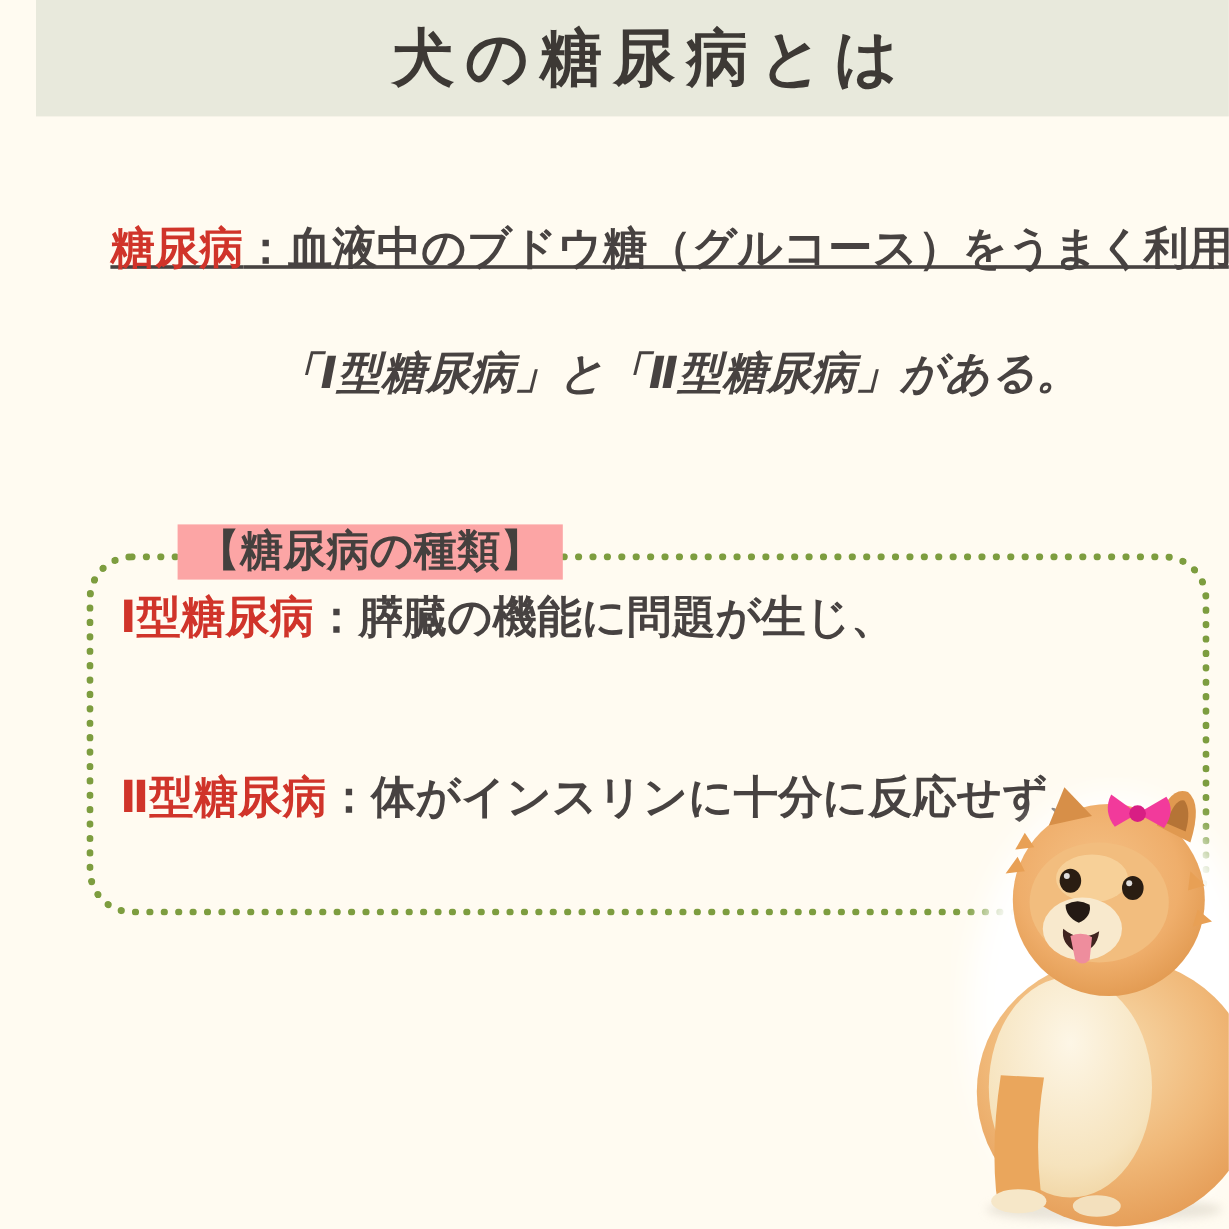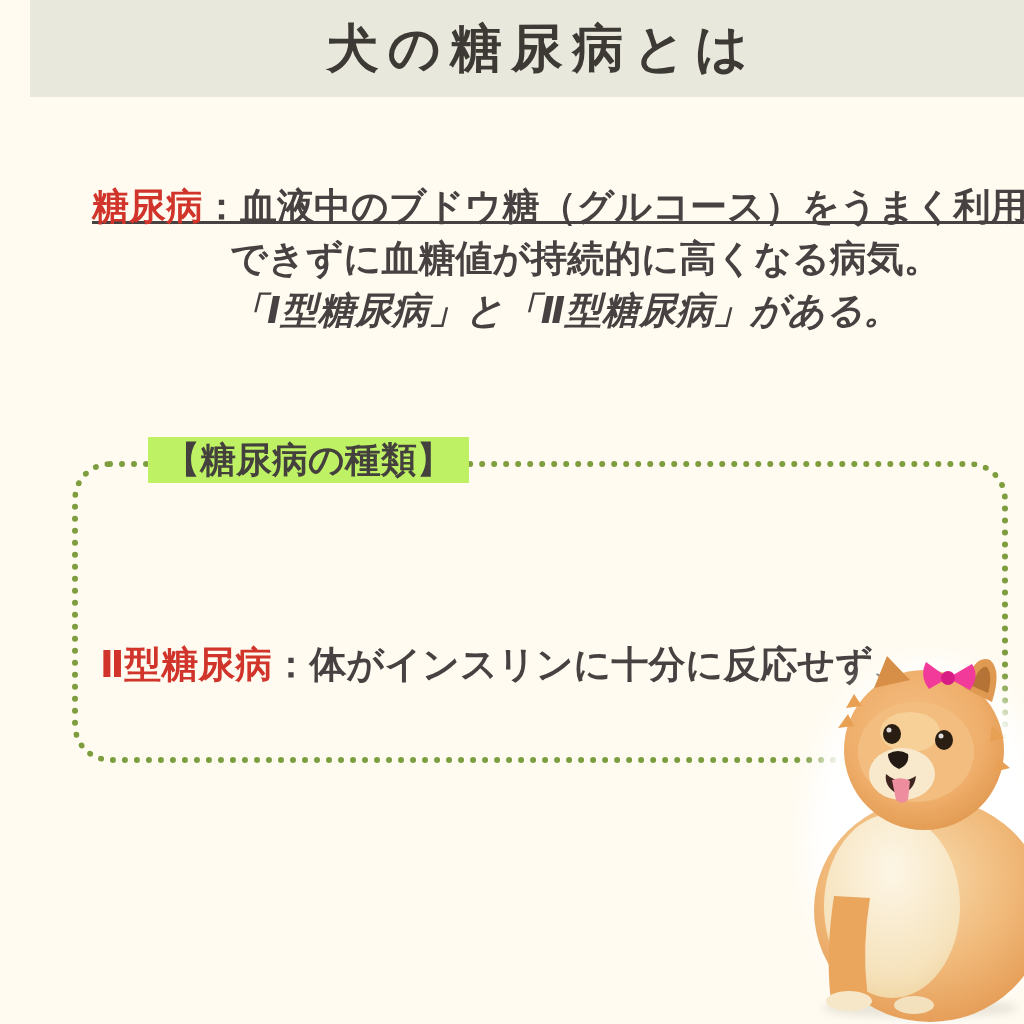--- a/index.html
+++ b/index.html
@@ -32,21 +32,21 @@
   .def-line2{left:200px;top:240px;}
   .def-line3{left:200px;top:292px;font-style:italic;}
   
   .types-box{
     position:absolute;left:42px;top:461px;width:936px;height:302px;
     border:6px dotted #7d9d3f;border-radius:38px;
     box-sizing:border-box;background:transparent;z-index:1;
   }
   .types-box-label{
     position:absolute;left:118px;top:437px;z-index:2;
-    background:#bef264;padding:0 16px;
+    background:#fca5a5;padding:0 16px;
     font-size:36px;font-weight:700;color:#44403e;white-space:nowrap;
     line-height:46px;
   }
   .t1-l1{left:70px;top:496px;z-index:2;}
   .t1-l2{left:278px;top:549px;z-index:2;}
   .t2-l1{left:70px;top:646px;z-index:2;}
   .t2-l2{left:278px;top:700px;z-index:2;}
   .dog-wrap{
     position:absolute;left:762px;top:648px;width:262px;height:376px;
     z-index:5;
@@ -57,26 +57,28 @@
 
 <div class="page">
 
   <div class="header-band">
     <div class="page-title">犬の糖尿病とは</div>
   </div>
 
   <div class="txt def-line1">
     <span class="red">糖尿病</span><span>：血液中のブドウ糖（グルコース）をうまく利用</span>
   </div>
-  <div class="txt def-line2">できずに血糖値が持続的に高くなる病気。</div>
   <div class="txt def-line3">「Ⅰ型糖尿病」と「Ⅱ型糖尿病」がある。</div>
 
   <div class="types-box"></div>
   <div class="types-box-label">【糖尿病の種類】</div>
 
+  <div class="txt t1-l1">
+    <span class="red">Ⅰ型糖尿病</span><span>：膵臓の機能に問題が生じ、</span>
+  </div>
 
   <div class="txt t2-l1">
     <span class="red">Ⅱ型糖尿病</span><span>：体がインスリンに十分に反応せず、</span>
   </div>
 
   <div class="dog-wrap">
     <svg viewBox="0 0 262 376" width="262" height="376">
       <defs>
         <radialGradient id="gBody" cx="45%" cy="35%" r="75%">
           <stop offset="0%" stop-color="#f8dcae"></stop>

